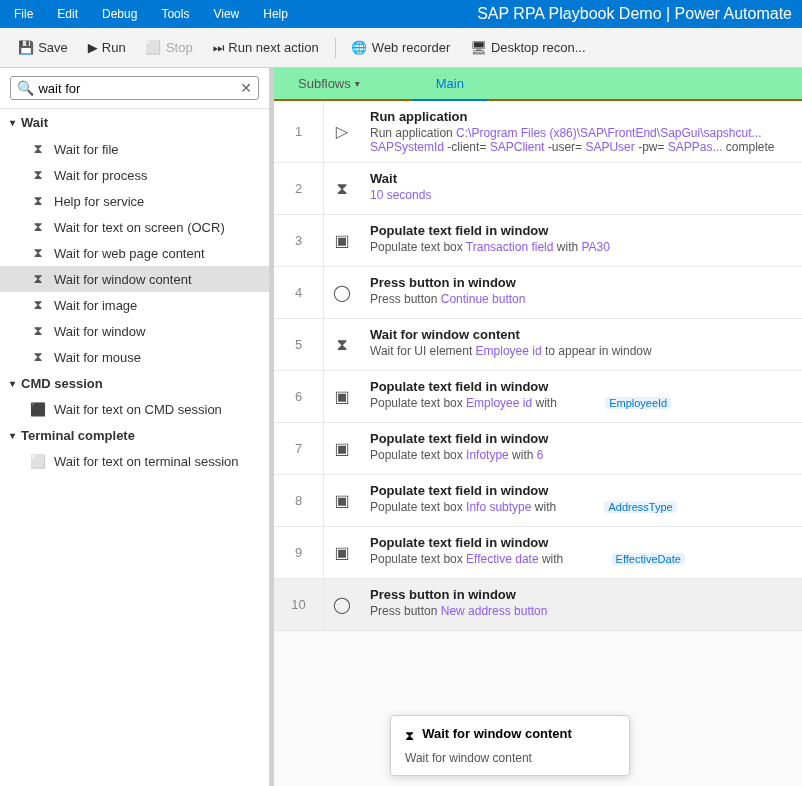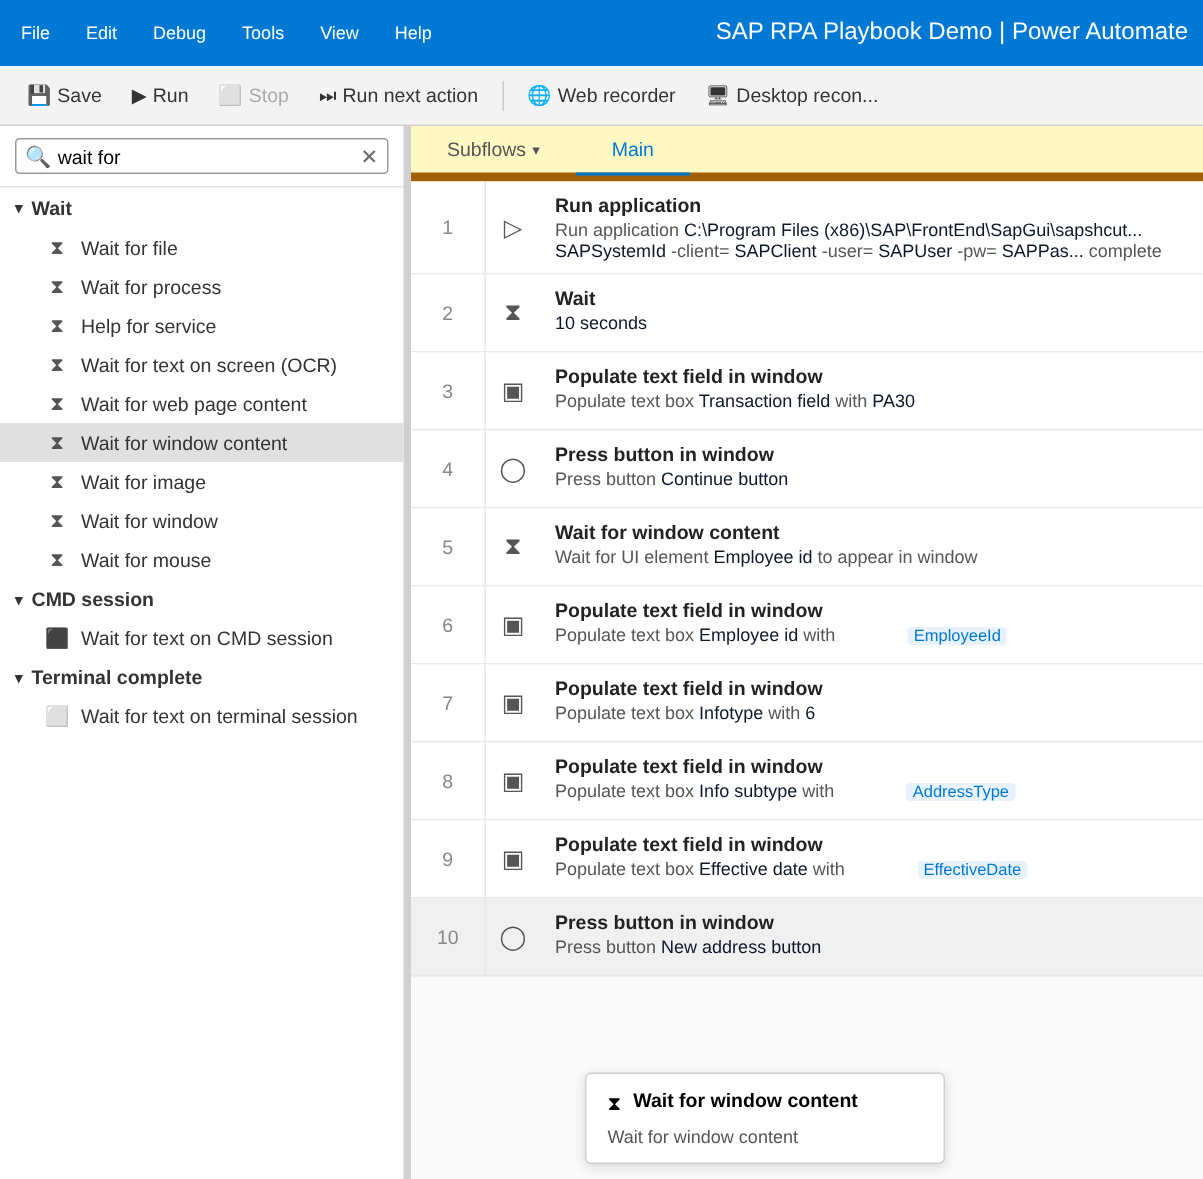--- a/index.html
+++ b/index.html
@@ -4,21 +4,21 @@
   <style>
     * { margin: 0; padding: 0; box-sizing: border-box; }
     body { font-family: 'Segoe UI', Arial, sans-serif; font-size: 13px; background: #fff; width: 802px; height: 786px; overflow: hidden; }
 
     
     .title-bar {
       background: #0078d4;
       color: white;
       display: flex;
       align-items: center;
-      height: 44px;
+      height: 28px;
       padding: 0 10px;
       font-size: 12px;
     }
     .title-bar-menu {
       display: flex;
       gap: 16px;
     }
     .title-bar-menu span {
       cursor: pointer;
       padding: 2px 4px;
@@ -116,22 +116,23 @@
 
     
     .content-area {
       flex: 1;
       display: flex;
       flex-direction: column;
       overflow: hidden;
     }
     .tabs-bar {
       display: flex;
-      border-bottom: 6px solid #a16207;
-      background: #fef9c3;
+      border-bottom: 2px solid #a16207;
+      background: #86efac;
+      gap: 28px;
     }
     .tab {
       padding: 8px 24px;
       cursor: pointer;
       font-size: 13px;
       color: #555;
       border-bottom: 2px solid transparent;
       margin-bottom: -2px;
     }
     .tab.active {
@@ -185,21 +186,21 @@
     .flow-row-title {
       font-weight: 600;
       font-size: 13px;
       color: #222;
       margin-bottom: 2px;
     }
     .flow-row-desc {
       font-size: 12px;
       color: #555;
     }
-    .flow-row-desc .link { color: #0f172a; }
+    .flow-row-desc .link { color: #8b5cf6; }
     .flow-row-desc .badge {
       background: #e8f2fc;
       color: #0078d4;
       border-radius: 3px;
       padding: 0 4px;
       font-size: 11px;
       margin-left: 45px;
     }
 
     

